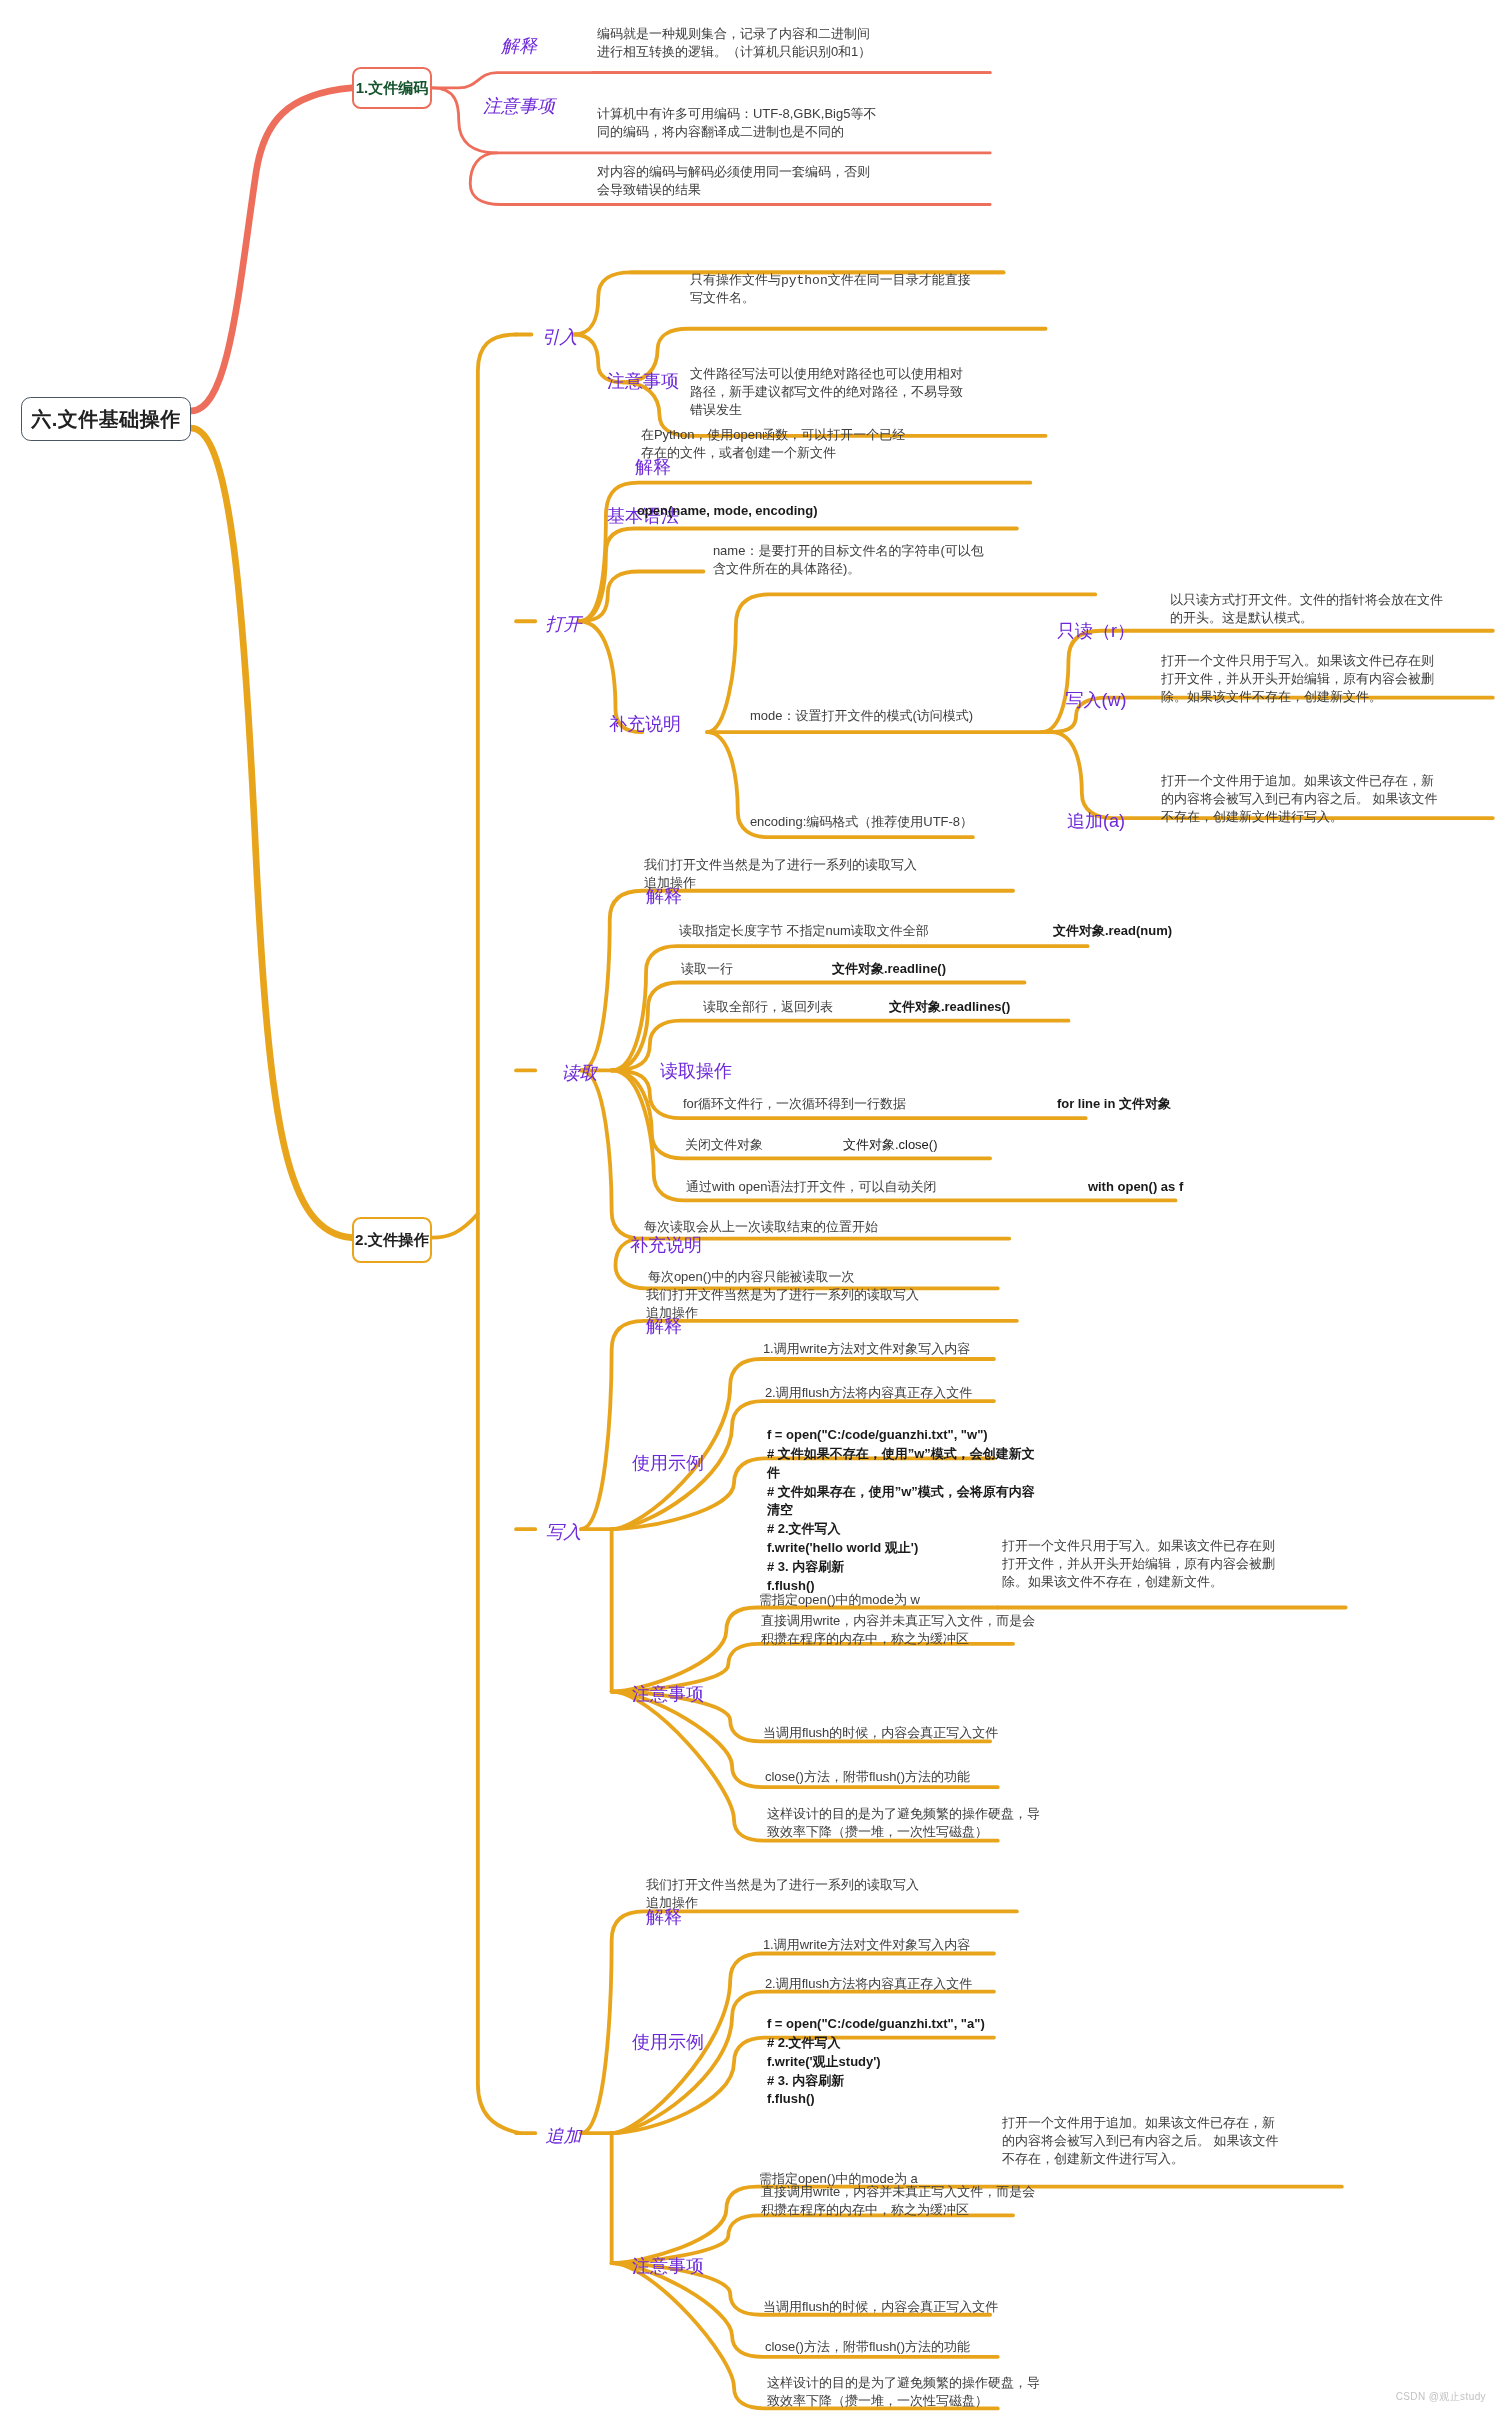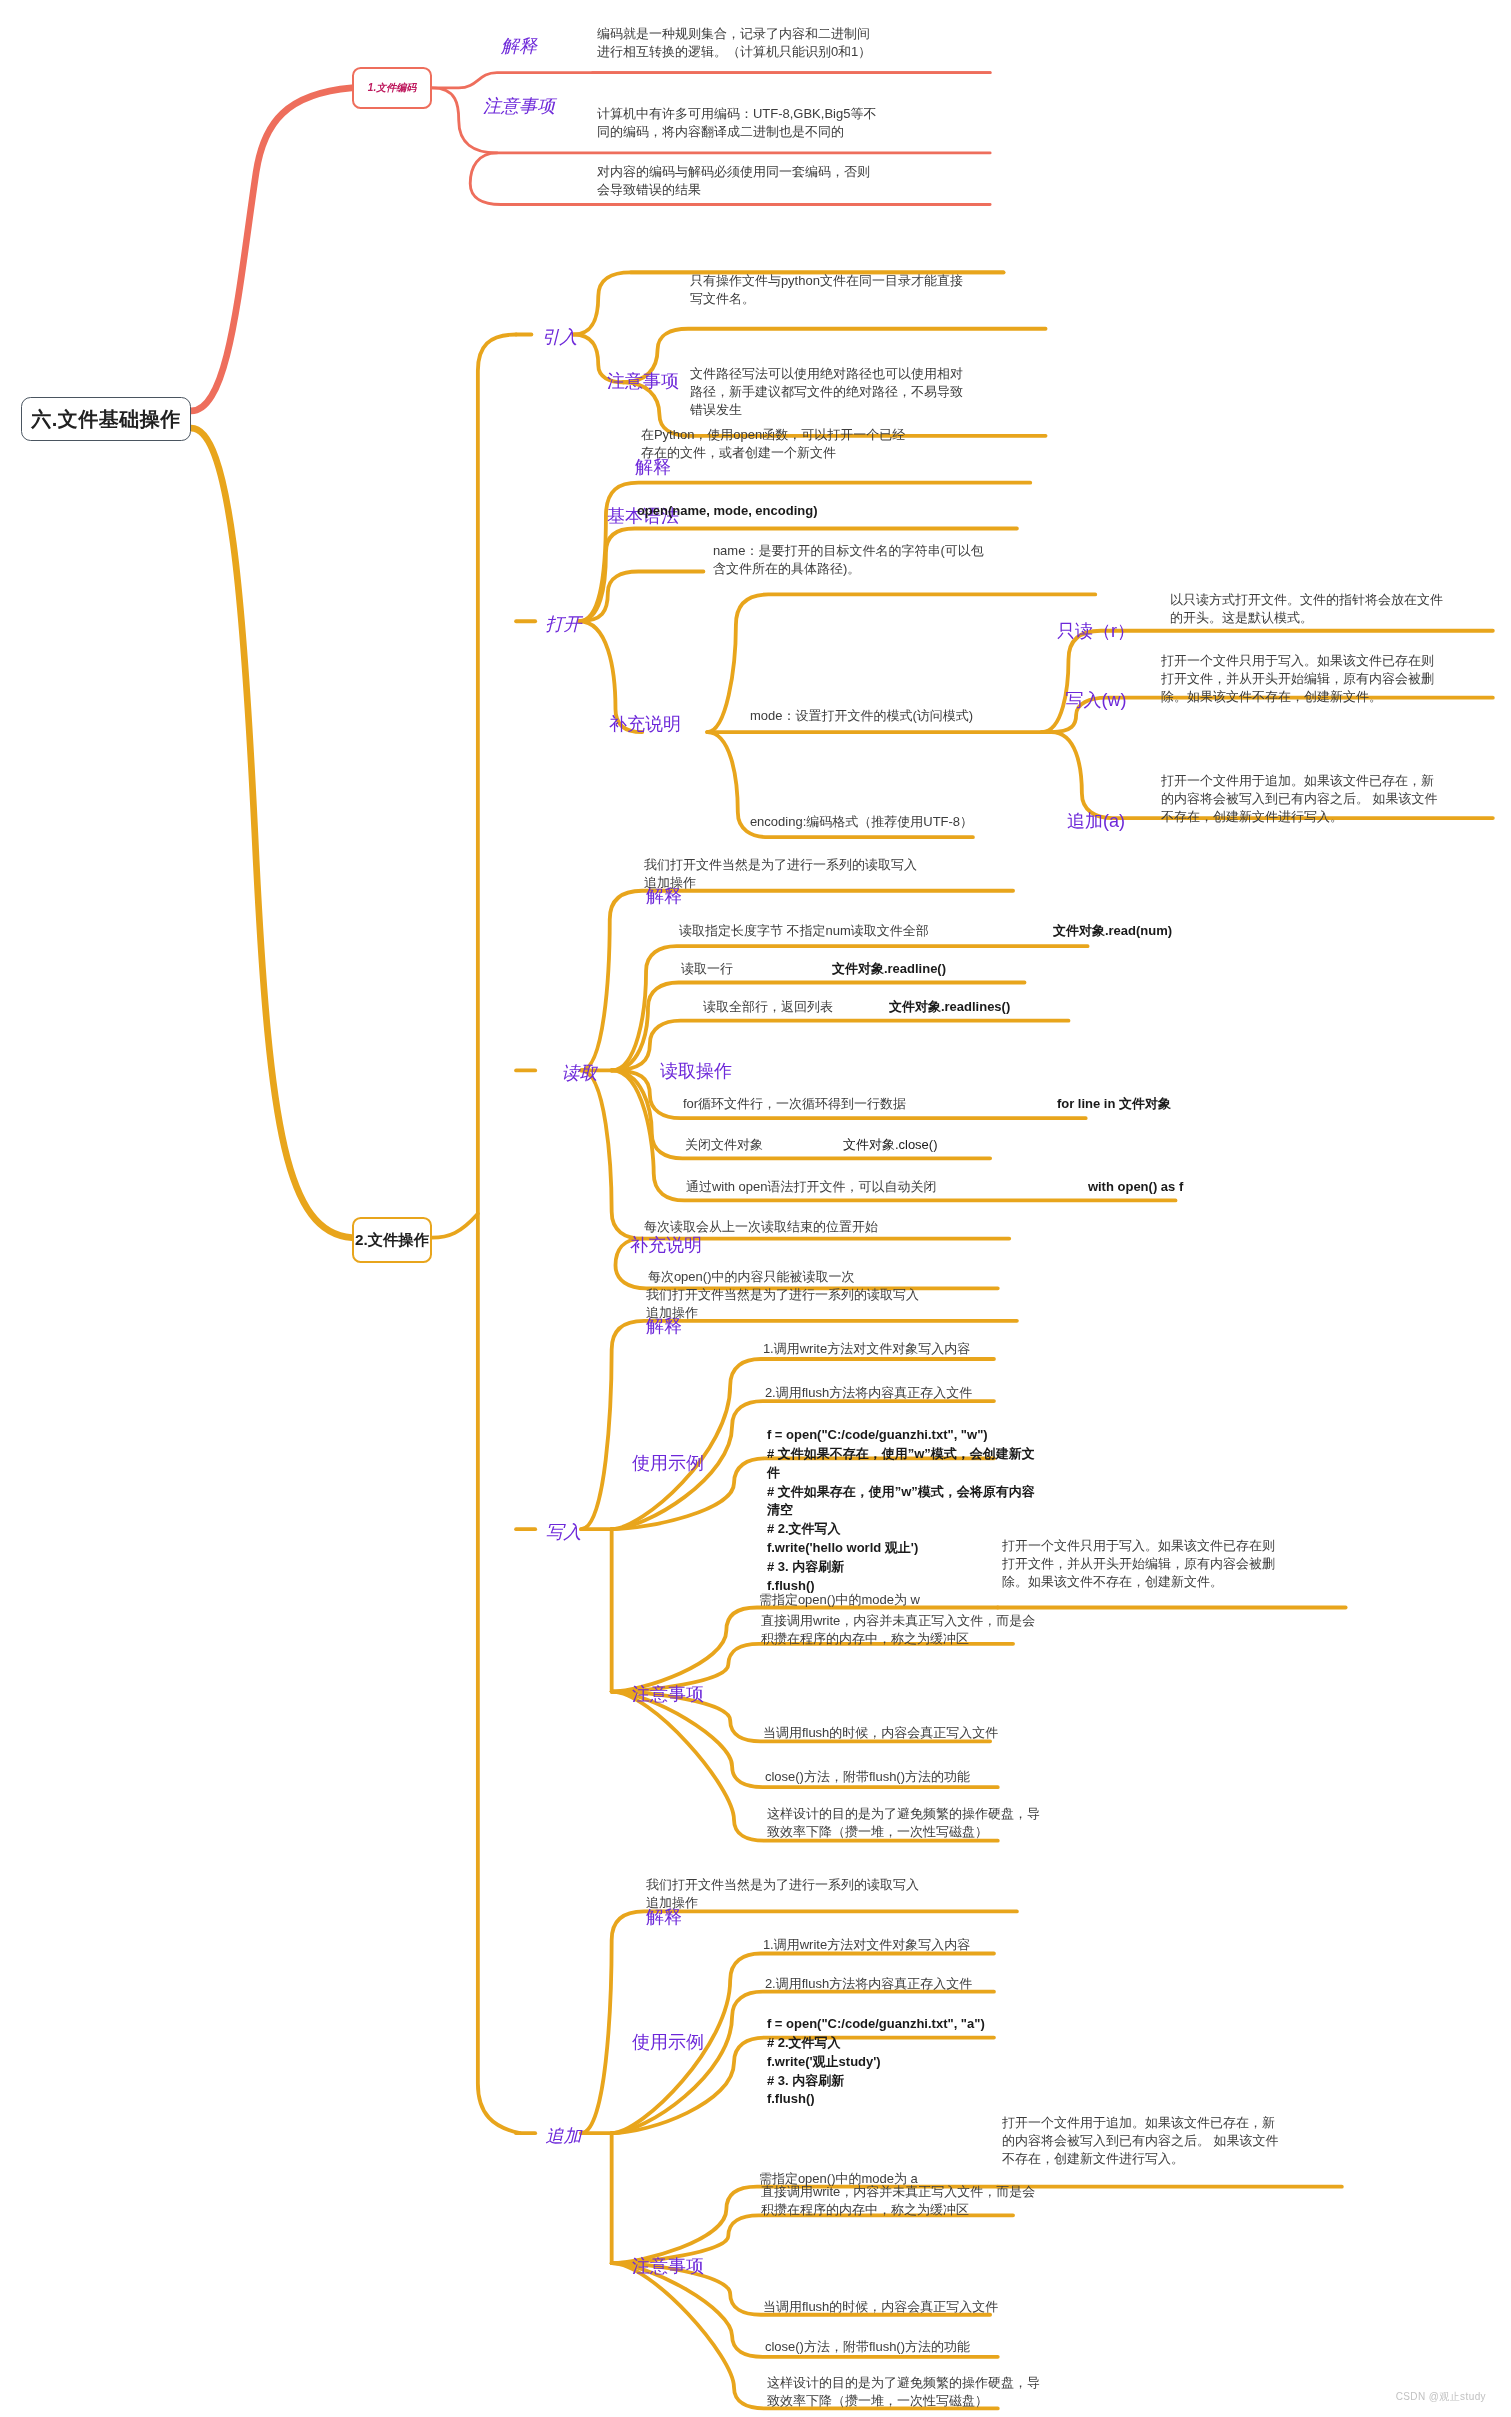--- a/index.html
+++ b/index.html
@@ -57,23 +57,22 @@
   }
   .root-box{
     border:1.9px solid #4a5560;
     border-radius:9.6px;
     font-size:20px;
     color:#202020;
     letter-spacing:0.5px;
   }
   .cat-box-red{
     border:2.4px solid #ee6e5c;
-    font-size:10px;
-    color:#be185d;
-    font-style:italic;
+    font-size:15px;
+    color:#14532d;
   }
   .cat-box-yellow{
     border:2.4px solid #e8a51c;
     font-size:15.3px;
     color:#1d1d1d;
   }
 
   .watermark{
     position:absolute;
     right:25px;
@@ -192,21 +191,21 @@
 
   <div class="node branch-label it" style="left:476px;top:94px;width:86px;">注意事项</div>
   <div class="node leaf" style="left:595px;top:105px;width:405px;">计算机中有许多可用编码：UTF-8,GBK,Big5等不
 同的编码，将内容翻译成二进制也是不同的</div>
   <div class="node leaf" style="left:595px;top:163px;width:405px;">对内容的编码与解码必须使用同一套编码，否则
 会导致错误的结果</div>
 
   <div class="node branch-label it" style="left:531px;top:325px;width:57px;">引入</div>
 
   <div class="node branch-label" style="left:600px;top:369px;width:86px;">注意事项</div>
-  <div class="node leaf" style="left:688px;top:272px;width:361px;">只有操作文件与python文件在同一目录才能直接
+  <div class="node leaf" style="left:688px;top:272px;width:361px;font-family:Liberation Mono, monospace;">只有操作文件与python文件在同一目录才能直接
 写文件名。</div>
   <div class="node leaf" style="left:688px;top:365px;width:361px;">文件路径写法可以使用绝对路径也可以使用相对
 路径，新手建议都写文件的绝对路径，不易导致
 错误发生</div>
 
   <div class="node branch-label it" style="left:535px;top:612px;width:57px;">打开</div>
 
   <div class="node branch-label" style="left:610px;top:455px;width:86px;">解释</div>
   <div class="node leaf" style="left:639px;top:426px;width:392px;">在Python，使用open函数，可以打开一个已经
 存在的文件，或者创建一个新文件</div>

